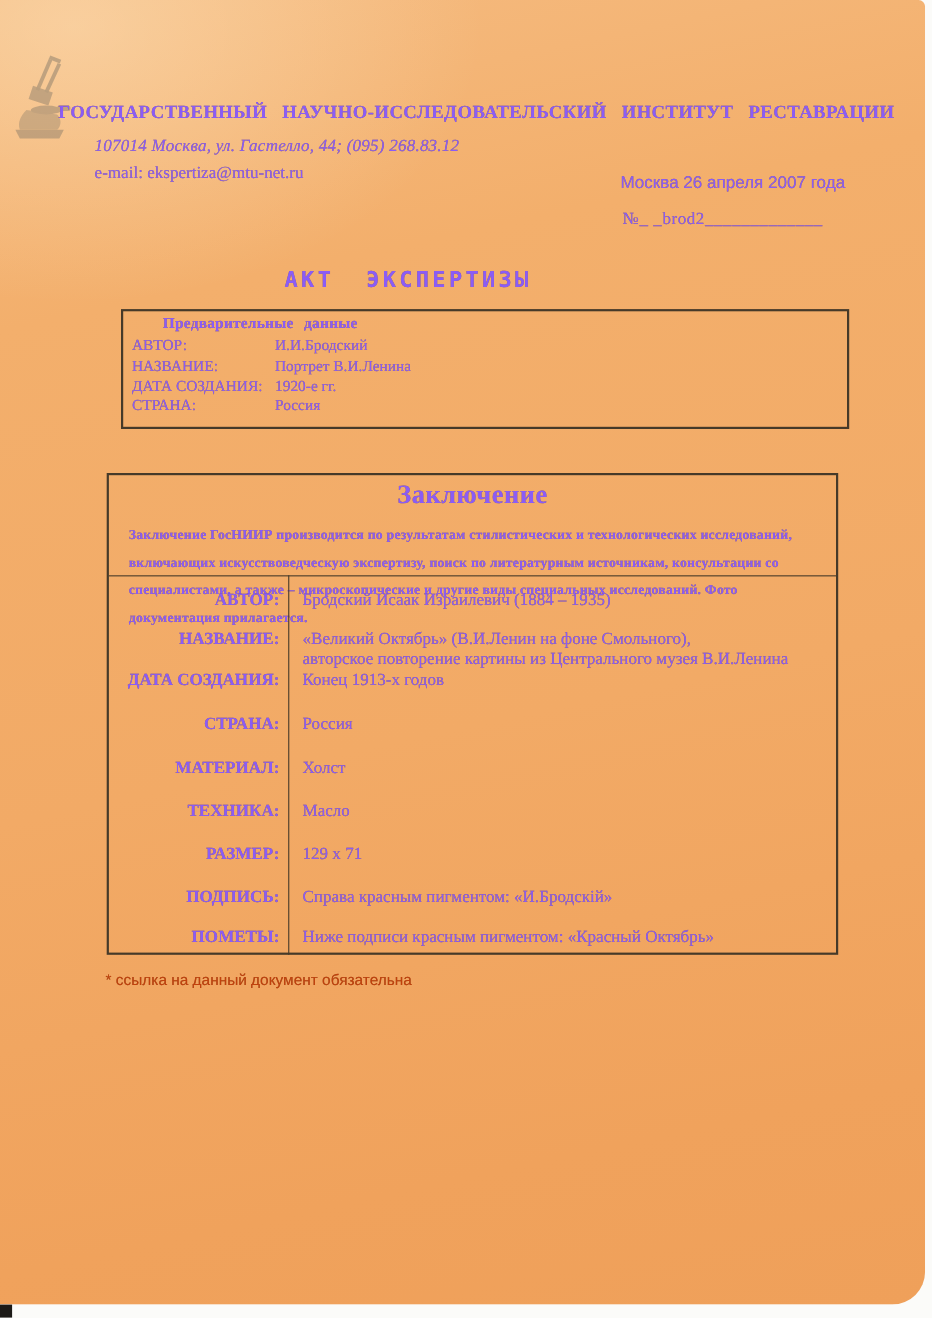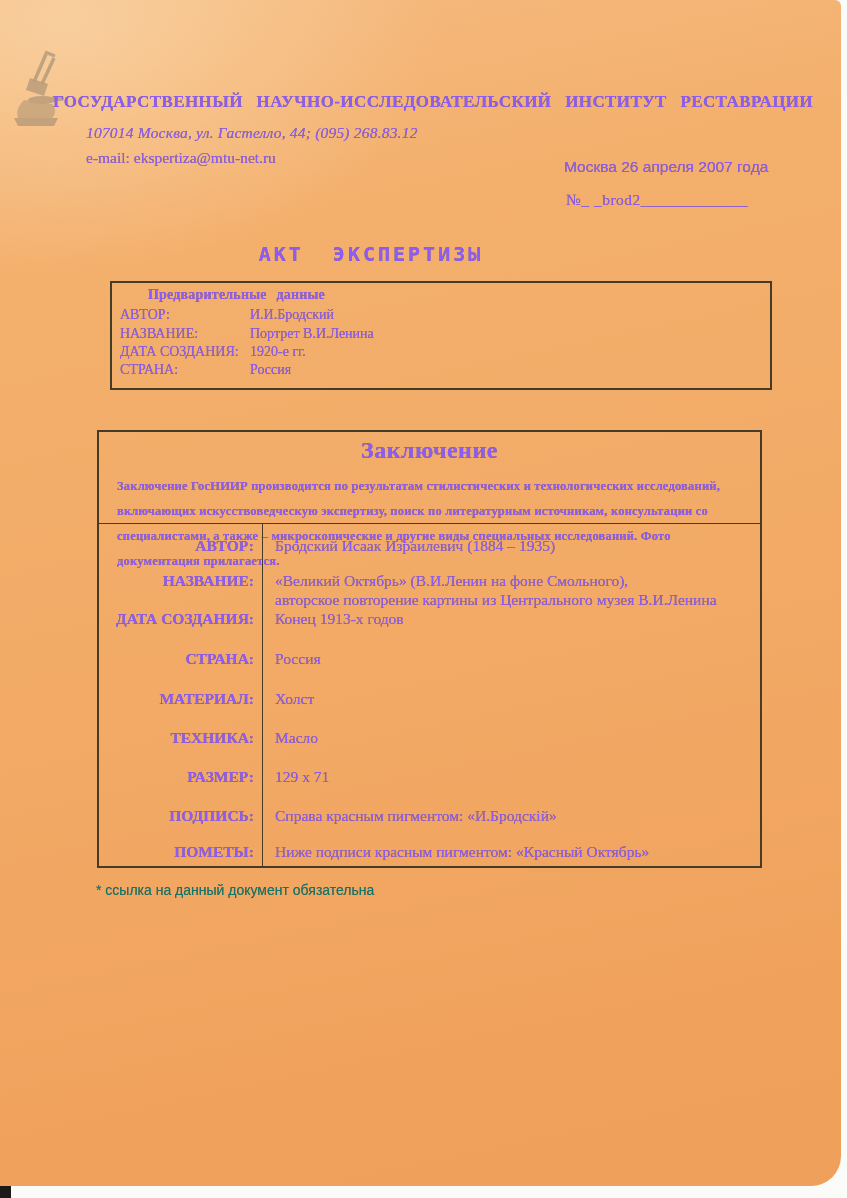--- a/index.html
+++ b/index.html
@@ -90,21 +90,21 @@
   }
   .crow{position:absolute;left:0;width:660px;font-size:15.5px;line-height:19px;}
   .crow .lbl{
     position:absolute;left:0;top:0;width:155px;text-align:right;font-weight:bold;
   }
   .crow .val{position:absolute;left:176px;top:0;width:480px;}
 
   
   .footnote{
     position:absolute;left:96px;top:882px;
-    font-family:"Liberation Sans", sans-serif;font-size:14px;color:#0f766e;
+    font-family:"Liberation Sans", sans-serif;font-size:14px;color:#c2410c;
     text-shadow:0 0 0.4px rgba(70,45,20,0.5);
   }
 </style>
 </head>
 <body>
 
 <div class="page">
   <div class="sheet"></div>
   <div class="scan-mark"></div>
 

